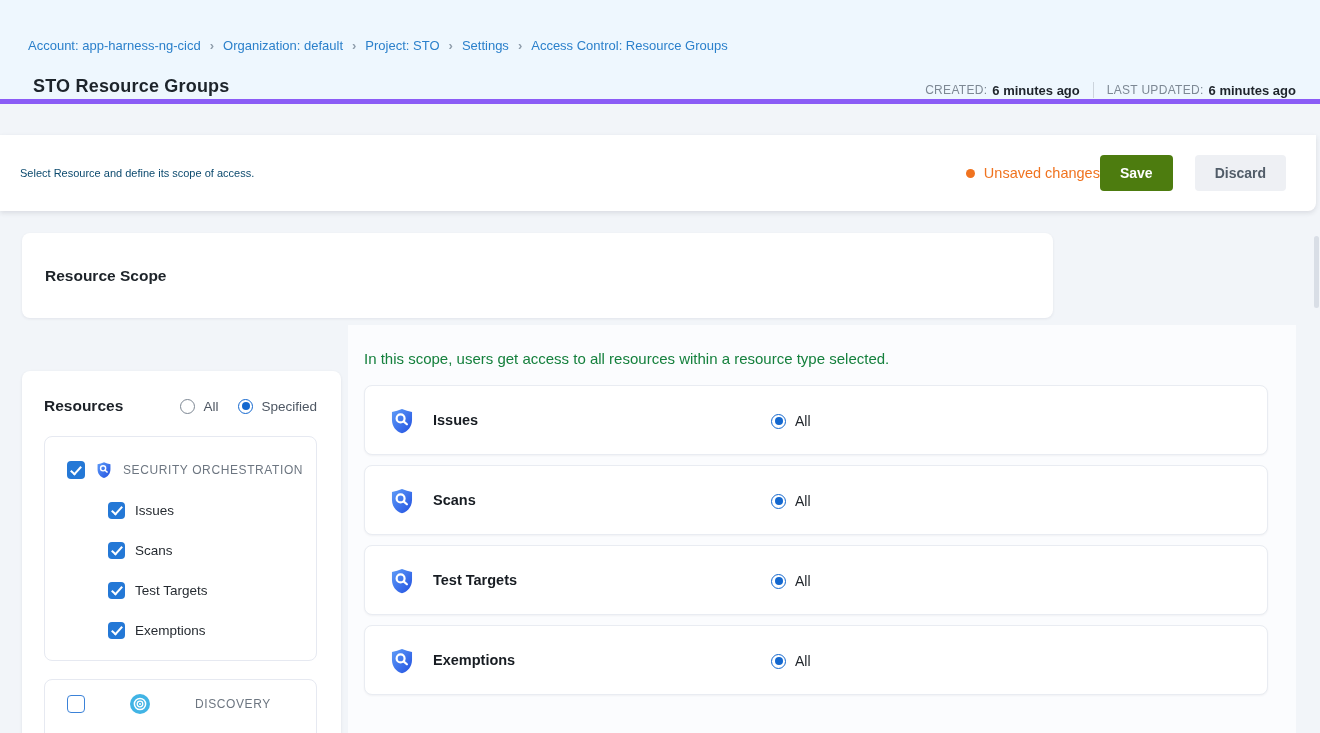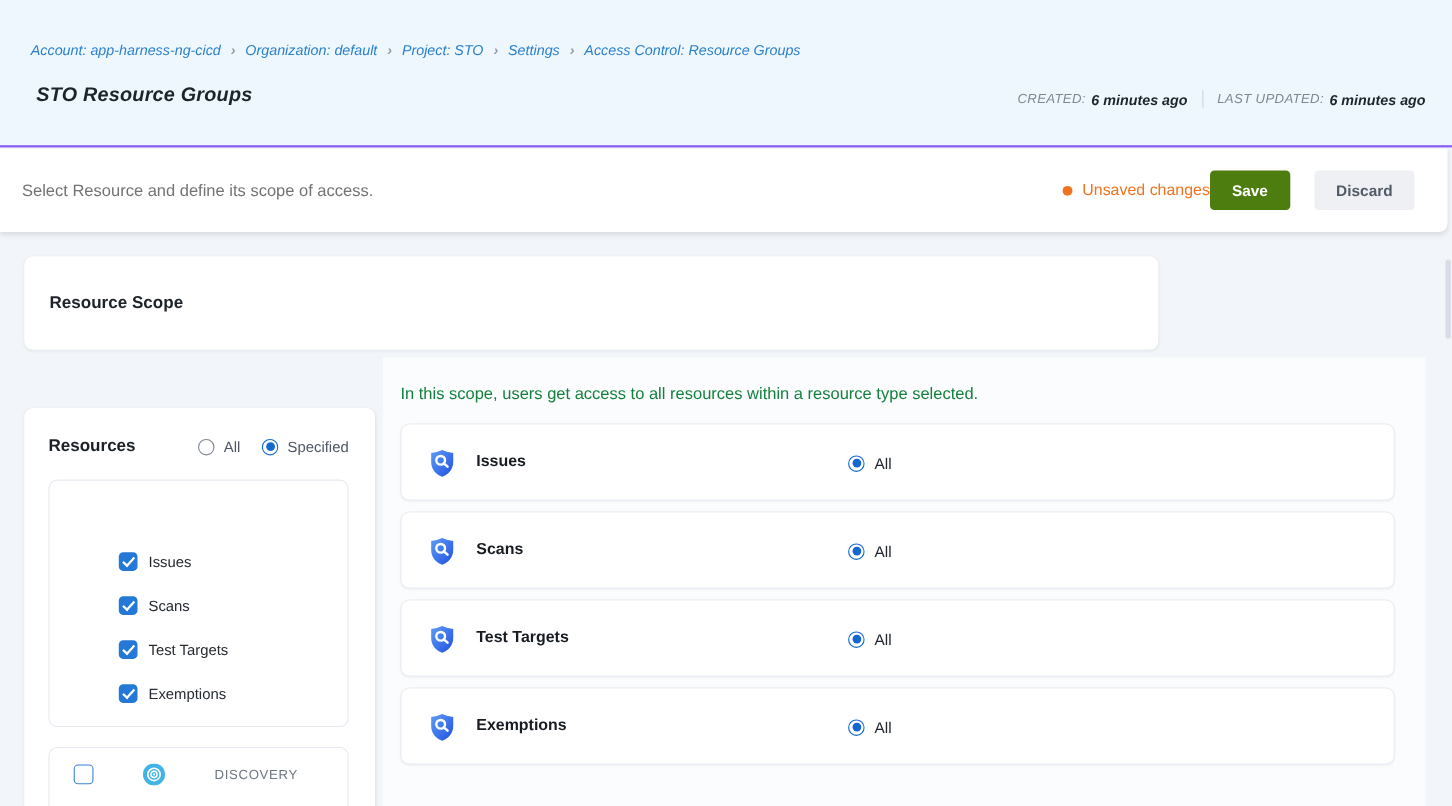--- a/index.html
+++ b/index.html
@@ -6,22 +6,22 @@
   html,body { width:1320px; height:733px; overflow:hidden; }
   body {
     position:relative;
     font-family:"Liberation Sans","DejaVu Sans",sans-serif;
     background:#f2f5f9;
     color:#22272d;
   }
 
   
   .header {
-    position:absolute; left:0; top:0; width:1320px; height:134px;
-    background:#eef7fe; border-bottom:2px solid #8b5cf6;font-style:italic;
+    position:absolute; left:0; top:0; width:1320px; height:104px;
+    background:#eef7fe; border-bottom:5px solid #8b5cf6;
   }
   .breadcrumb {
     position:absolute; left:28px; top:38px;
     display:flex; align-items:center; gap:9px; font-size:13px;
   }
   .crumb { color:#2b80cb; cursor:pointer; white-space:nowrap; }
   .crumb-sep { color:#8f9dab; font-size:13px; font-weight:700; }
   .page-title {
     position:absolute; left:33px; top:76px;
     font-size:18px; font-weight:600; color:#1d242b; letter-spacing:.2px;
@@ -35,21 +35,21 @@
   .meta-divider { width:1px; height:16px; background:#ccd4dc; margin:0 13px; }
 
   
   .toolbar {
     position:absolute; left:0; top:135px; width:1316px; height:76px;
     background:#ffffff; border-radius:0 0 8px 0;
     box-shadow:0 2px 5px rgba(40,41,61,.12);
     display:flex; align-items:center; justify-content:space-between;
     padding:0 30px 0 20px;
   }
-  .toolbar-desc { font-size:15px; color:#737373; }
+  .toolbar-desc { font-size:11px; color:#0c4a6e; }
   .toolbar-right { display:flex; align-items:center; }
   .unsaved { display:flex; align-items:center; gap:9px; color:#f0731f; font-size:14.5px; }
   .unsaved-dot { width:9px; height:9px; border-radius:50%; background:#f0731f; }
   .btn { height:36px; border:none; border-radius:4px; font-weight:700; font-size:14px;
          font-family:inherit; cursor:pointer; padding:0 20px; }
   .btn-save { background:#4d7c0f; color:#ffffff; }
   .btn-discard { margin-left:22px; background:#eef0f4; color:#515c68; }
 
   
   .scope-card {
@@ -189,20 +189,31 @@
         <span>All</span>
       </div>
       <div class="radio-opt">
         <span class="radio sel"></span>
         <span>Specified</span>
       </div>
     </div>
   </div>
 
   <div class="group-card g1">
+    <div class="tree-row" style="left:22px; top:24px;">
+      <span class="cb checked"></span>
+      <span class="icon-wrap">
+        <svg width="18" height="18" viewBox="0 0 24 24">
+          <path d="M12 1.8 C14.8 3 17.7 3.8 20.6 4.2 V11 C20.6 16.8 17 21.2 12 22.6 C7 21.2 3.4 16.8 3.4 11 V4.2 C6.3 3.8 9.2 3 12 1.8 Z" fill="url(#shieldGrad)"></path>
+          <circle cx="10.8" cy="9.8" r="3.4" fill="none" stroke="#fff" stroke-width="1.9"></circle>
+          <line x1="13.3" y1="12.3" x2="16.2" y2="14.8" stroke="#fff" stroke-width="1.9" stroke-linecap="round"></line>
+        </svg>
+      </span>
+      <span class="tree-group-label">SECURITY ORCHESTRATION</span>
+    </div>
     <div class="tree-row" style="left:63px; top:64px;">
       <span class="cb small checked"></span>
       <span class="tree-label">Issues</span>
     </div>
     <div class="tree-row" style="left:63px; top:104px;">
       <span class="cb small checked"></span>
       <span class="tree-label">Scans</span>
     </div>
     <div class="tree-row" style="left:63px; top:144px;">
       <span class="cb small checked"></span>

